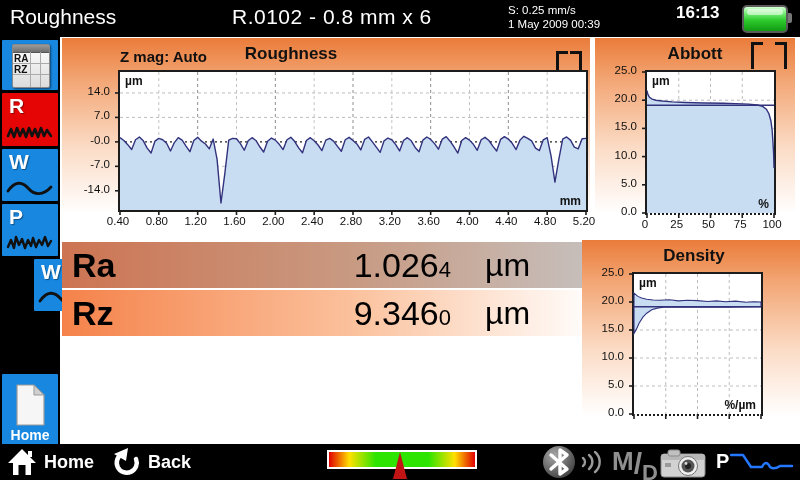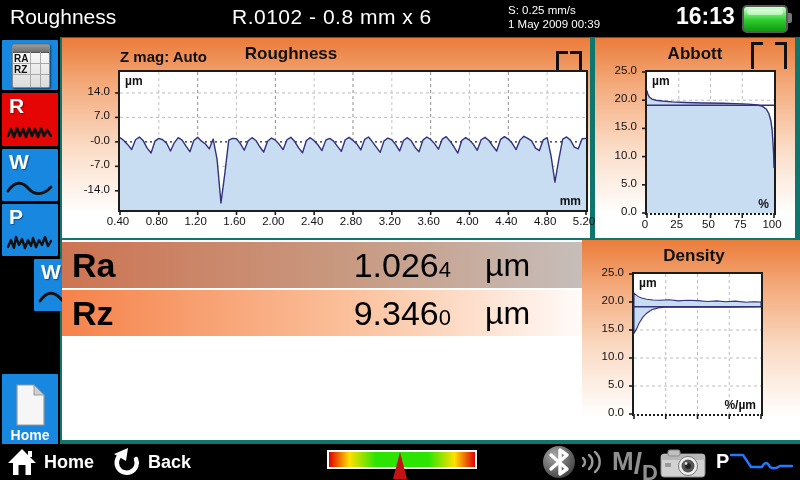--- a/index.html
+++ b/index.html
@@ -1,24 +1,24 @@
 <!DOCTYPE html>
 <html><head>
 <meta charset="utf-8">
 <style>
   html,body{margin:0;padding:0;background:#000;}
-  .screen{position:relative;width:800px;height:480px;background:#0f766e;overflow:hidden;
+  .screen{position:relative;width:800px;height:480px;background:#ffffff;overflow:hidden;
     font-family:"Liberation Sans",sans-serif;-webkit-font-smoothing:antialiased;}
 
   
   .topbar{position:absolute;left:0;top:0;width:800px;height:37px;background:#000;color:#fff;}
   .tb-title{position:absolute;left:10px;top:5px;font-size:21px;}
   .tb-meas{position:absolute;left:232px;top:5px;font-size:21px;letter-spacing:.5px;}
   .tb-small{position:absolute;left:508px;top:3px;font-size:11.5px;line-height:14px;color:#fff;}
-  .tb-time{position:absolute;left:676px;top:3px;font-size:23px;font-weight:bold;text-align:center;}
+  .tb-time{position:absolute;left:676px;top:3px;font-size:17px;font-weight:bold;text-align:center;}
   .battery{position:absolute;right:12px;top:5px;width:42px;height:24px;border:2px solid #5a5a5a;border-radius:5px;
     background:linear-gradient(180deg,#d6ffd6 0%,#7bf07b 25%,#2ecc2e 55%,#119911 100%);}
   .battery::after{content:"";position:absolute;right:-6px;top:6px;width:4px;height:10px;background:#777;border-radius:0 2px 2px 0;}
   .battery::before{content:"";position:absolute;left:3px;top:2px;right:3px;height:6px;background:rgba(255,255,255,.55);border-radius:3px;}
 
   
   .sidebar{position:absolute;left:0;top:37px;width:60px;height:407px;background:#000;}
   .side-btn{position:absolute;left:2px;width:56px;background:#1787e0;border-radius:1px;}
   .side-btn.active{background:#e60505;}
   .sb-letter{position:absolute;left:7px;top:1px;color:#fff;font-weight:bold;font-size:21px;text-shadow:1px 1px 1px rgba(0,0,0,.4);}

